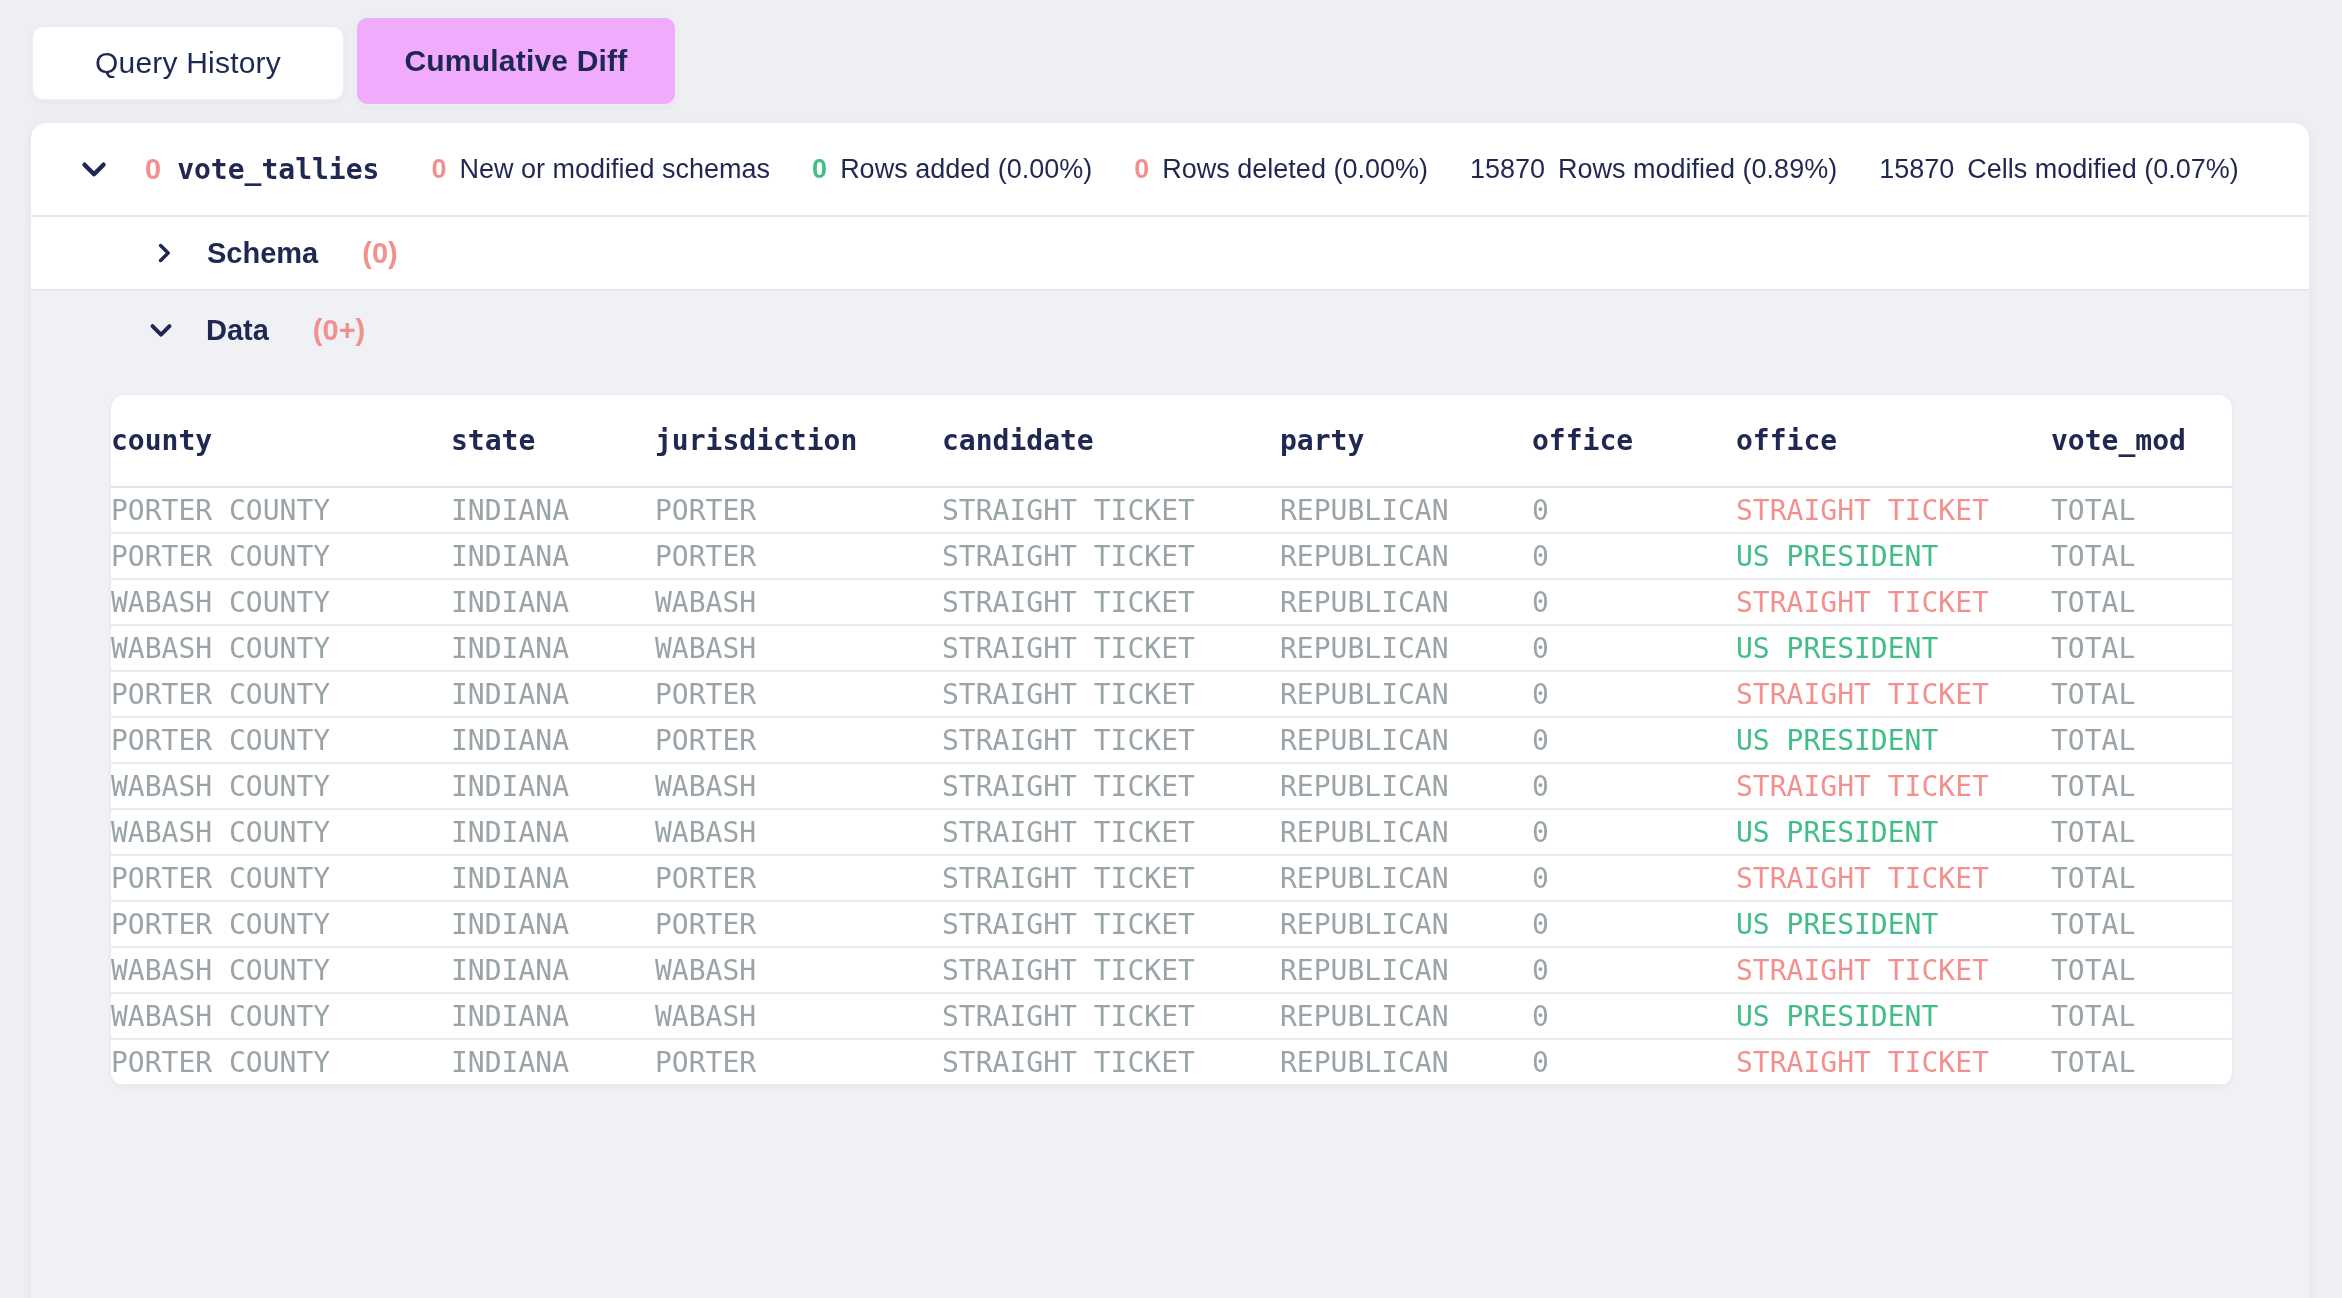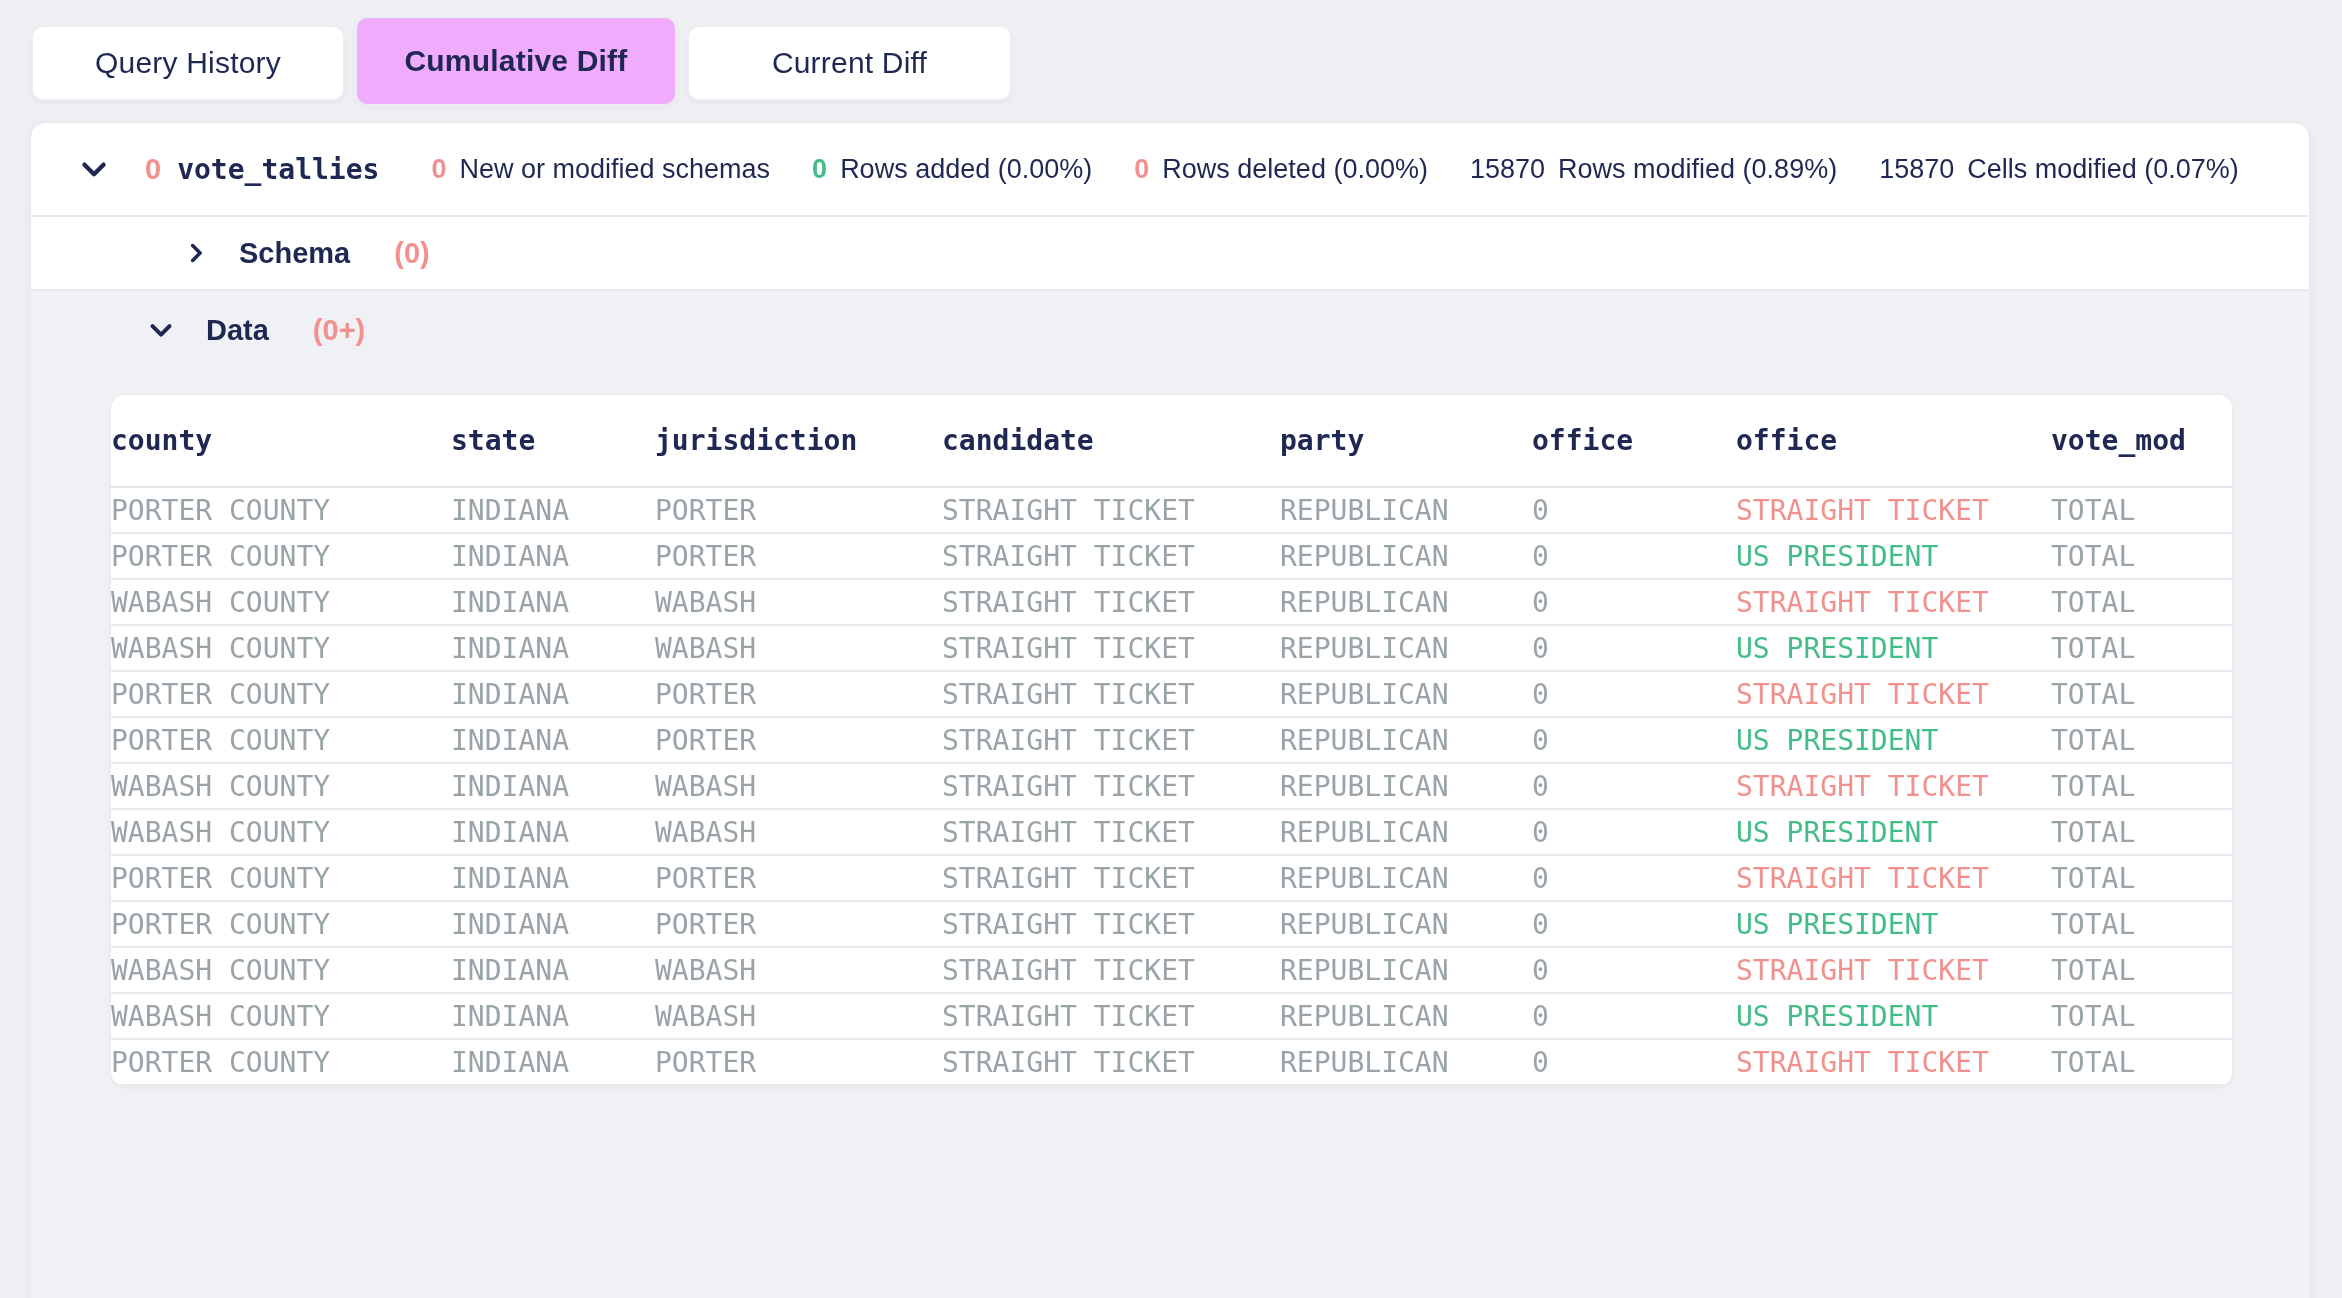--- a/index.html
+++ b/index.html
@@ -95,21 +95,20 @@
 
   
   .schema-row {
     height: 74px;
     flex: 0 0 74px;
     display: flex;
     align-items: center;
     border-bottom: 2px solid #e7e9ed;
     cursor: pointer;
     background: #ffffff;
-    padding-left: 32px;
   }
   .schema-row .chev { margin-left: 118px; }
   .section-label {
     margin-left: 28px;
     font-size: 29px;
     font-weight: 700;
     color: #1f2852;
   }
   .section-count {
     margin-left: 44px;
@@ -161,21 +160,20 @@
     color: #9aa4a8;
   }
   .hcell, .cell { overflow: hidden; }
 </style>
 </head>
 <body>
 
 <div class="tabbar">
   <div class="tab t0">Query History</div>
   <div class="tab t1 active">Cumulative Diff</div>
-  <div class="tab t2">Current Diff</div>
 </div>
 
 <div class="card">
 
   <div class="panel-header">
     <span class="chev chev-big">
       <svg width="38" height="38" viewBox="0 0 24 24" fill="none">
         <path d="M6 9.3 L12 15.3 L18 9.3" stroke="#1f2852" stroke-width="2.8" stroke-linecap="round" stroke-linejoin="round"></path>
       </svg>
     </span>

